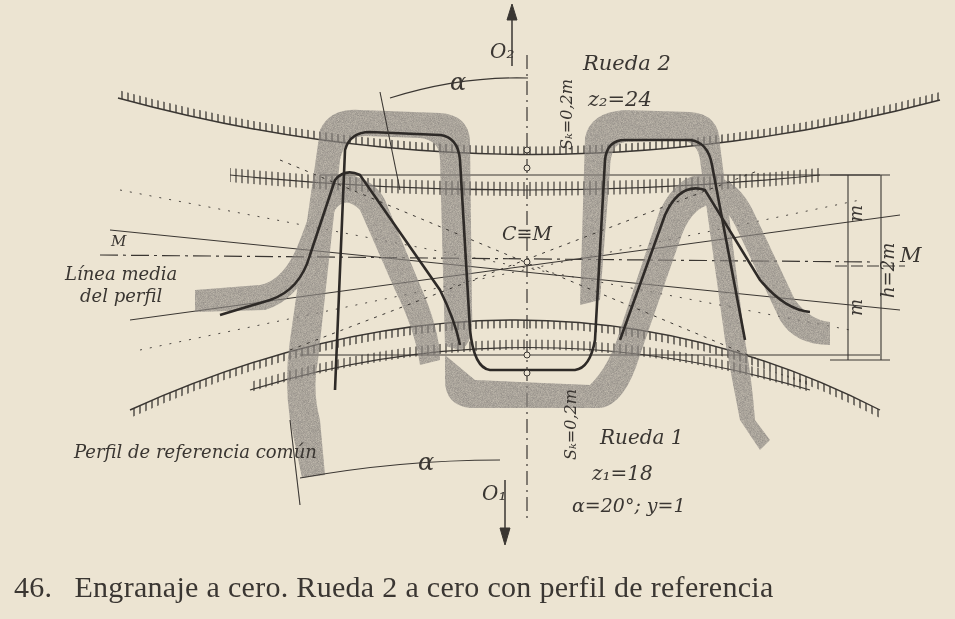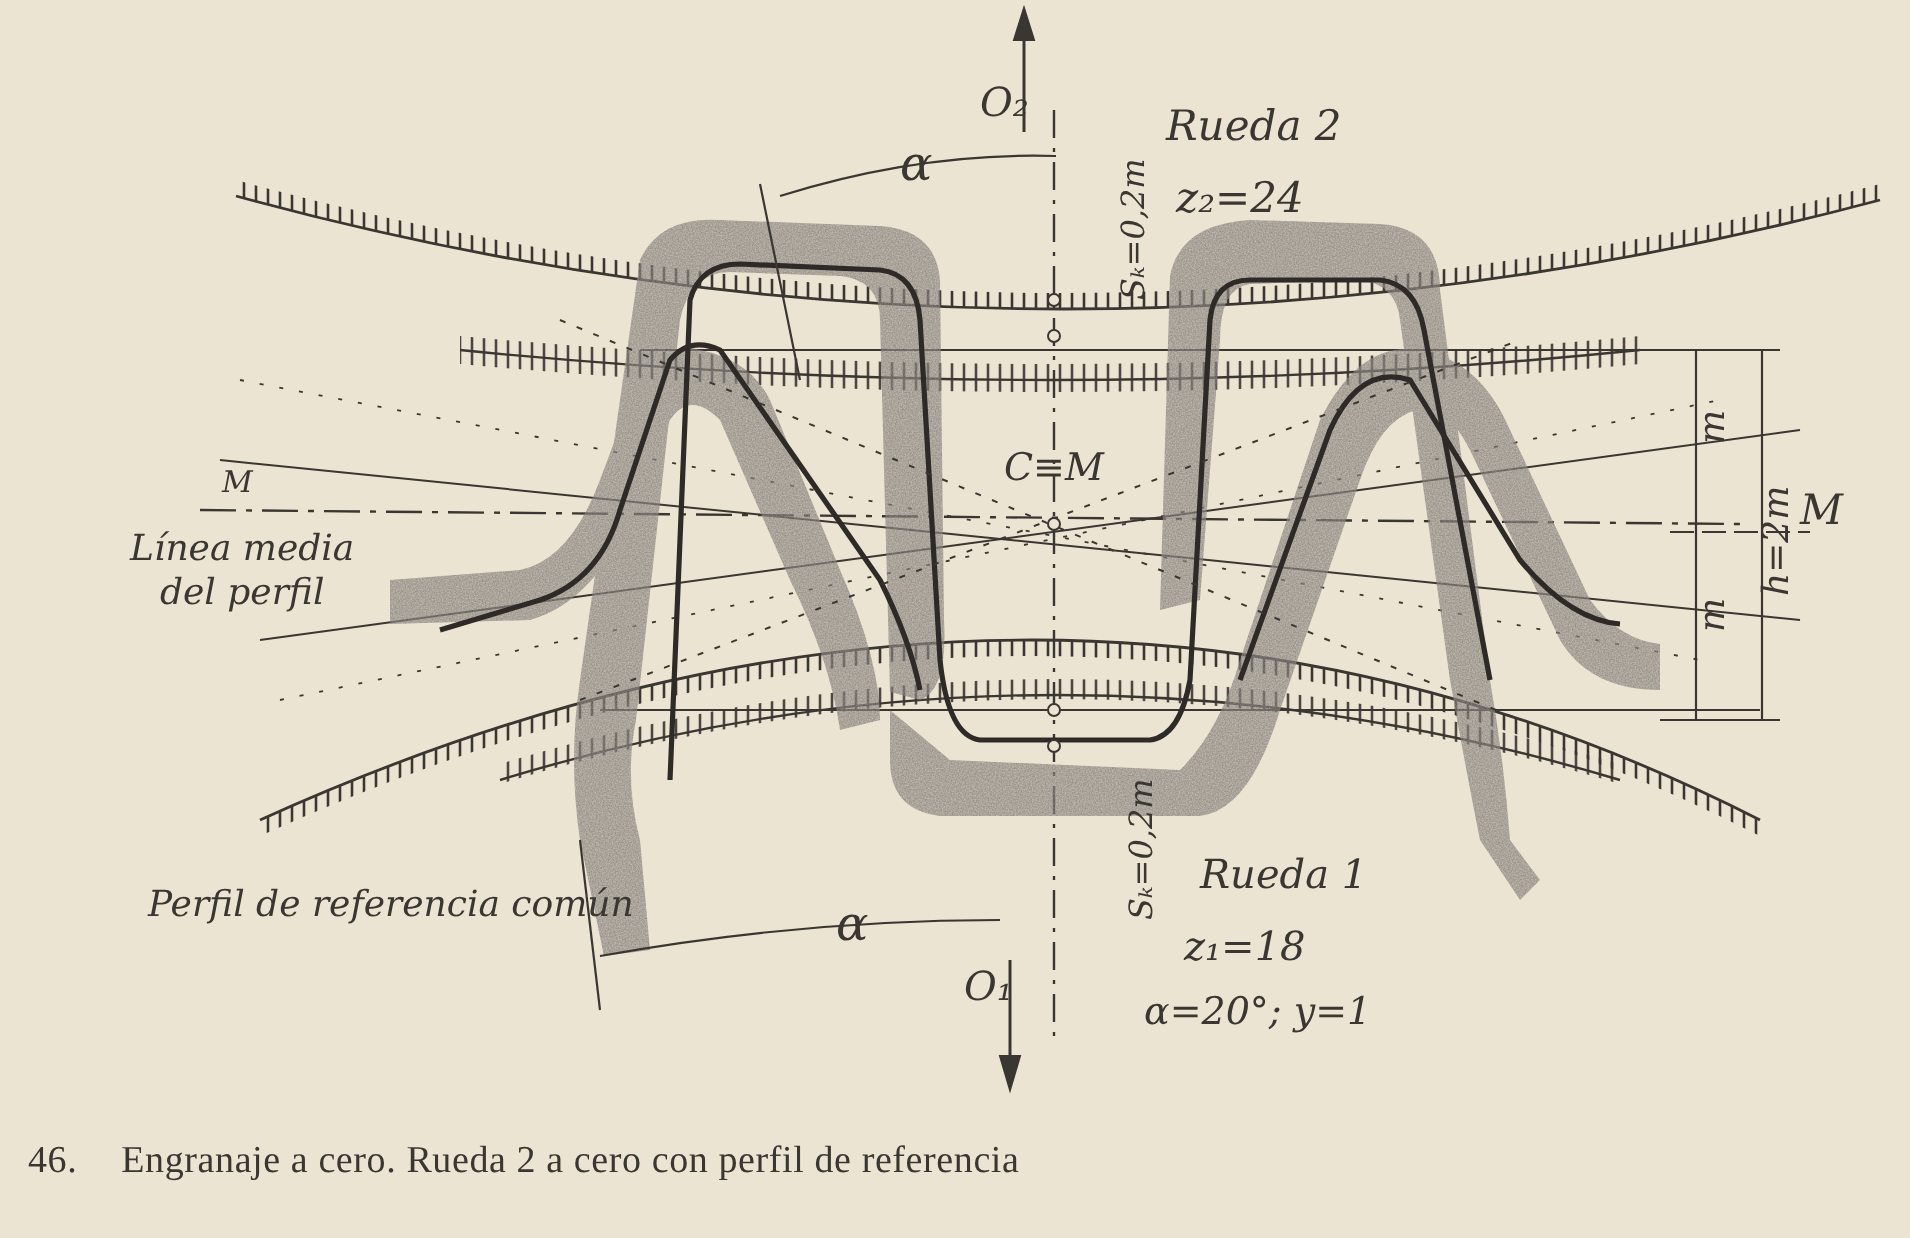--- a/index.html
+++ b/index.html
@@ -6,21 +6,21 @@
     body {
       width: 955px; height: 619px; overflow: hidden;
       background: #ece4d2;
       font-family: "DejaVu Serif", serif;
       position: relative;
     }
     #diagram { position: absolute; left: 0; top: 0; width: 955px; height: 565px; }
     .lbl { font-family: "DejaVu Serif", serif; font-style: italic; fill: #3a3632; }
     .caption {
       position: absolute; left: 0; top: 570px; width: 955px; height: 45px;
-      font-family: "Liberation Serif", serif; font-size: 19px; color: #3a3632;
+      font-family: "Liberation Serif", serif; font-size: 30px; color: #3a3632;
       white-space: nowrap; letter-spacing: 0.3px;
     }
     .caption span { display: inline-block; }
     .fig-num { margin-left: 14px; margin-right: 22px; }
   </style>
 </head>
 <body>
 
 <svg id="diagram" viewBox="0 0 955 565" xmlns="http://www.w3.org/2000/svg">
   <defs>

